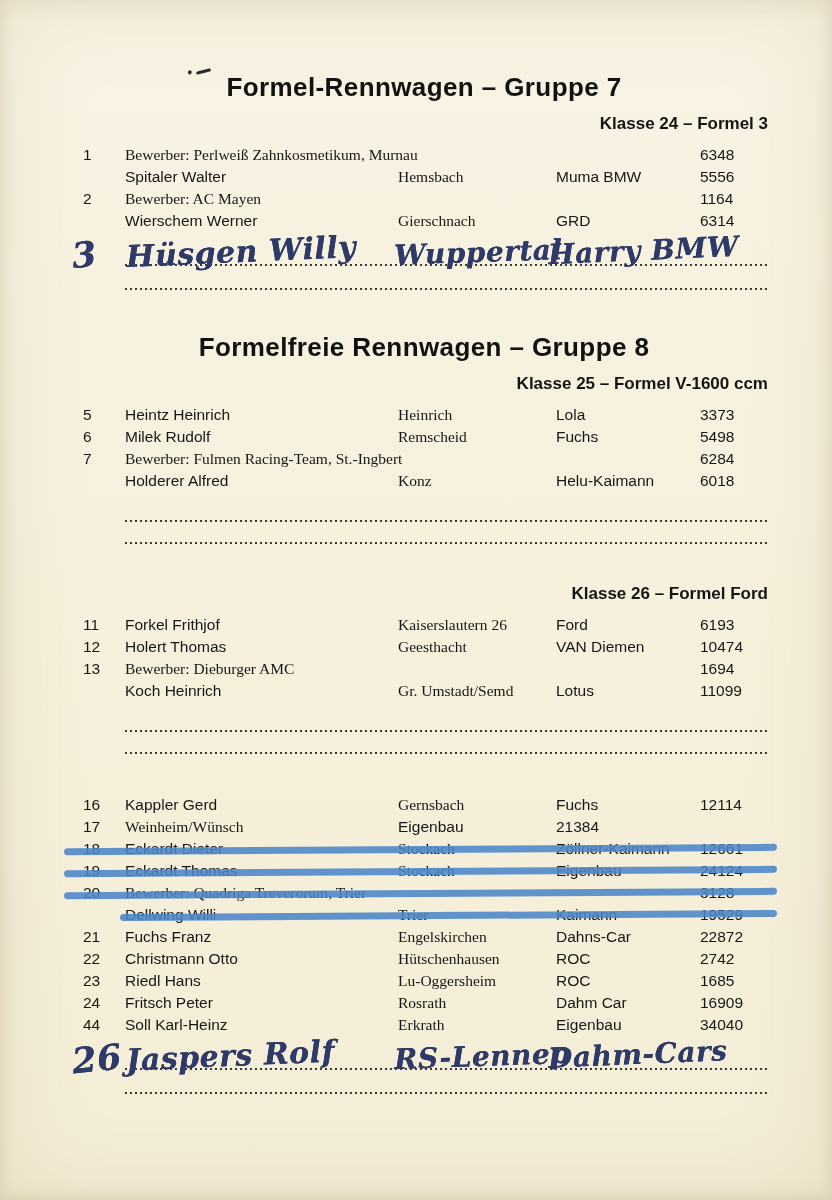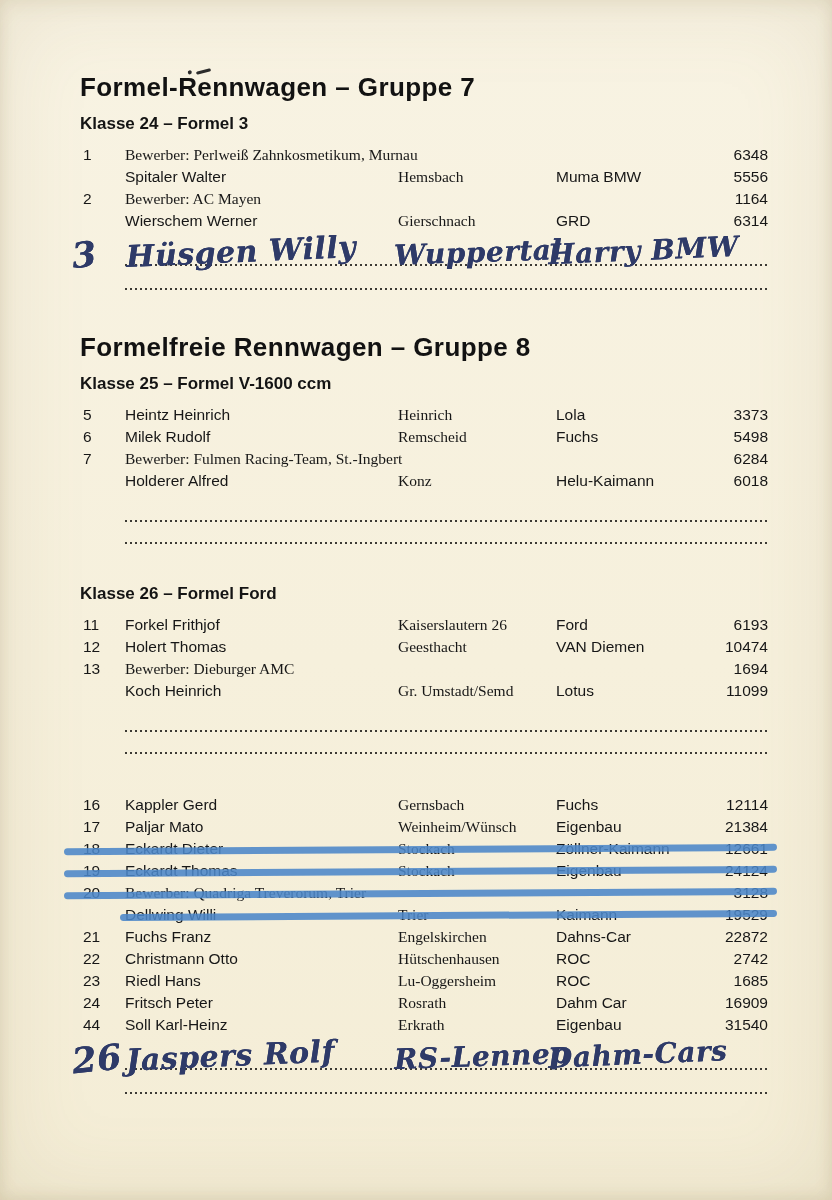--- a/index.html
+++ b/index.html
@@ -9,40 +9,40 @@
     margin:0 auto;
     background:linear-gradient(180deg,#f8f3e3 0%,#f6f0dc 55%,#f4edd6 100%);
     box-shadow:inset 0 0 90px rgba(150,130,80,.14), inset 0 6px 18px rgba(160,140,90,.10), inset 0 -5px 14px rgba(140,125,80,.12);
     overflow:hidden;
     font-family:"Liberation Sans", sans-serif;
     color:#171717;
   }
   .content{position:absolute;left:80px;top:72px;width:688px;}
   .group-title{
     font-size:26px;line-height:30px;font-weight:bold;
-    letter-spacing:.4px;margin:0 0 12px 0;color:#121212;
+    letter-spacing:.4px;margin:0 0 12px 0;color:#121212;text-align:center;
   }
   .class-heading{
     font-size:17px;line-height:20px;font-weight:bold;
-    margin:0 0 10px 0;color:#141414;
+    margin:0 0 10px 0;color:#141414;text-align:right;
   }
   .class-block{margin-bottom:38px;}
   .section{margin-bottom:20px;}
   .row{
     position:relative;
     display:grid;
     grid-template-columns:45px 273px 158px 144px 68px;
     height:22px;align-items:center;
     font-size:15.5px;line-height:20px;
   }
   .c-num{text-indent:3px;}
   .c-name{white-space:nowrap;}
   .c-town{white-space:nowrap;font-family:Liberation Serif, serif;}
   .c-car{white-space:nowrap;}
-  .c-no{text-align:right;white-space:nowrap;}
+  .c-no{text-align:left;white-space:nowrap;}
   .row.bewerber .c-name{grid-column:2 / 5;font-family:Liberation Serif, serif;}
   .strike{
     position:absolute;left:-16px;right:-9px;top:calc(50% - 3px);
     height:7px;border-radius:5px;
     background:#4b86c8;opacity:.88;
     transform:rotate(-.35deg);
   }
   .strike.from-name{left:40px;}
   .dotted-row{position:relative;height:22px;}
   .dotted-row.gap{margin-top:10px;}
@@ -202,21 +202,20 @@
           <div class="rows">
             <div class="row">
               <span class="c-num">16</span>
               <span class="c-name">Kappler Gerd</span>
               <span class="c-town">Gernsbach</span>
               <span class="c-car">Fuchs</span>
               <span class="c-no">12114</span>
             </div>
             <div class="row">
               <span class="c-num">17</span>
-              <span class="c-name">Paljar Mato</span>
               <span class="c-town">Weinheim/Wünsch</span>
               <span class="c-car">Eigenbau</span>
               <span class="c-no">21384</span>
             </div>
             <div class="row">
               <span class="c-num">18</span>
               <span class="c-name">Eckardt Dieter</span>
               <span class="c-town">Stockach</span>
               <span class="c-car">Zöllner-Kaimann</span>
               <span class="c-no">12661</span>
@@ -270,21 +269,21 @@
               <span class="c-name">Fritsch Peter</span>
               <span class="c-town">Rosrath</span>
               <span class="c-car">Dahm Car</span>
               <span class="c-no">16909</span>
             </div>
             <div class="row">
               <span class="c-num">44</span>
               <span class="c-name">Soll Karl-Heinz</span>
               <span class="c-town">Erkrath</span>
               <span class="c-car">Eigenbau</span>
-              <span class="c-no">31540</span>
+              <span class="c-no">34040</span>
             </div>
             <div class="hand-row">
               <div class="dotline dot-a"></div>
               <div class="dotline dot-b"></div>
               <span class="hand hand-num">26</span>
               <span class="hand hand-name">Jaspers Rolf</span>
               <span class="hand hand-town">RS-Lennep</span>
               <span class="hand hand-car">Dahm-Cars</span>
             </div>
           </div>

